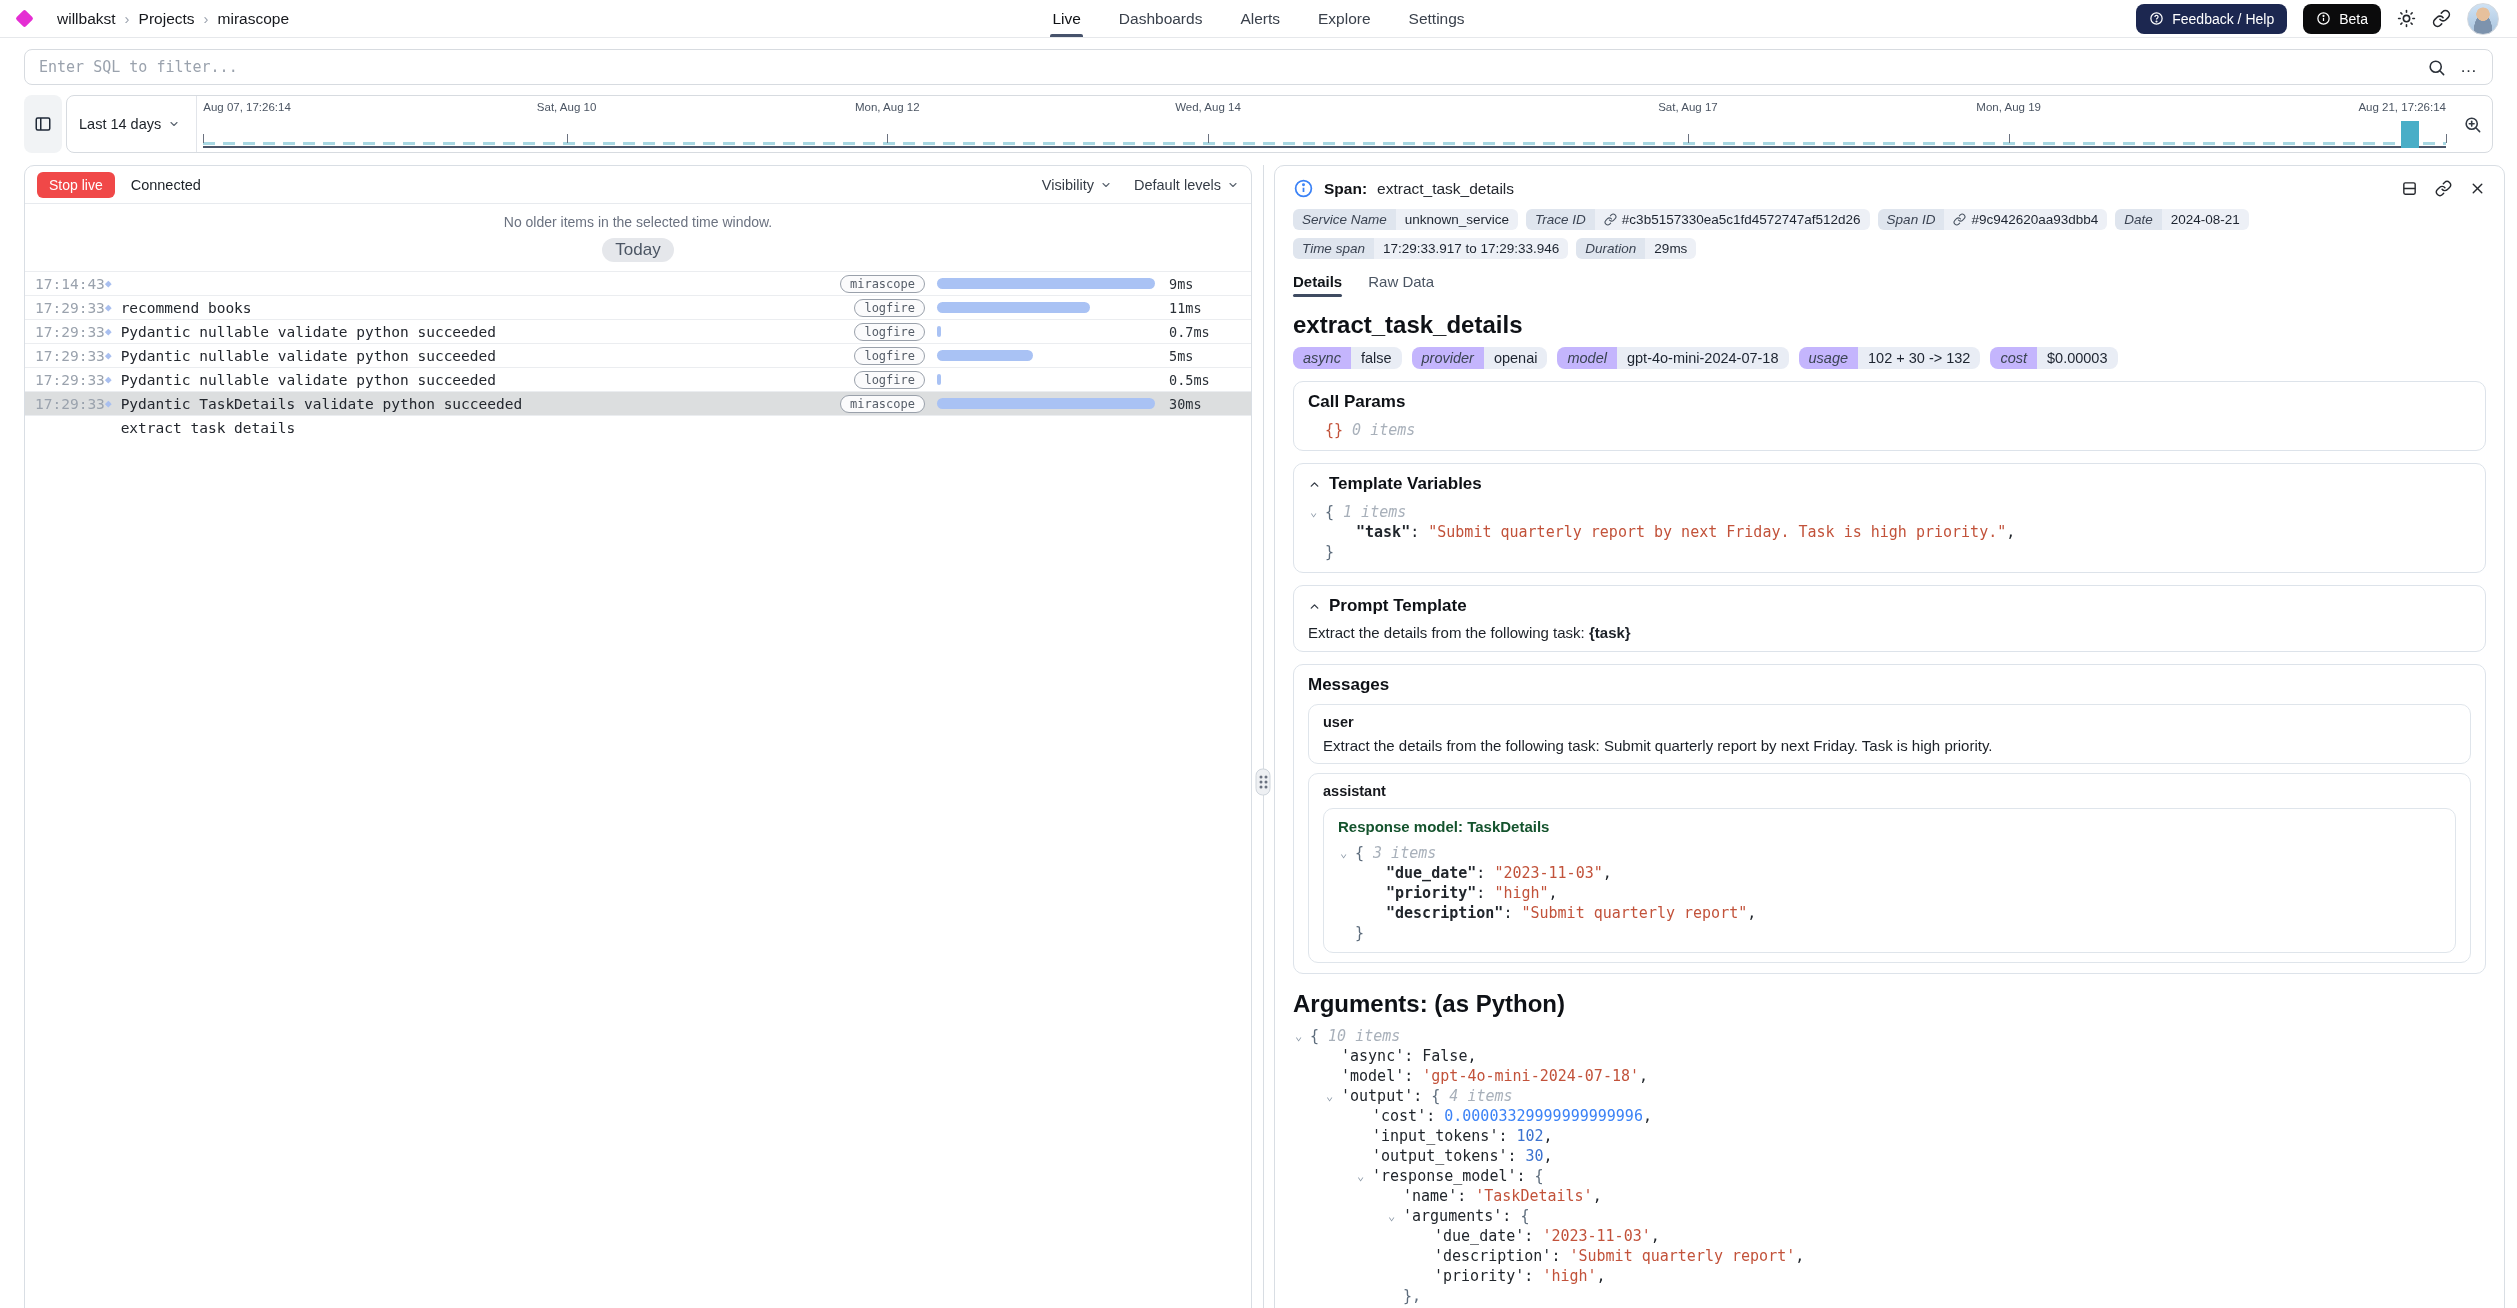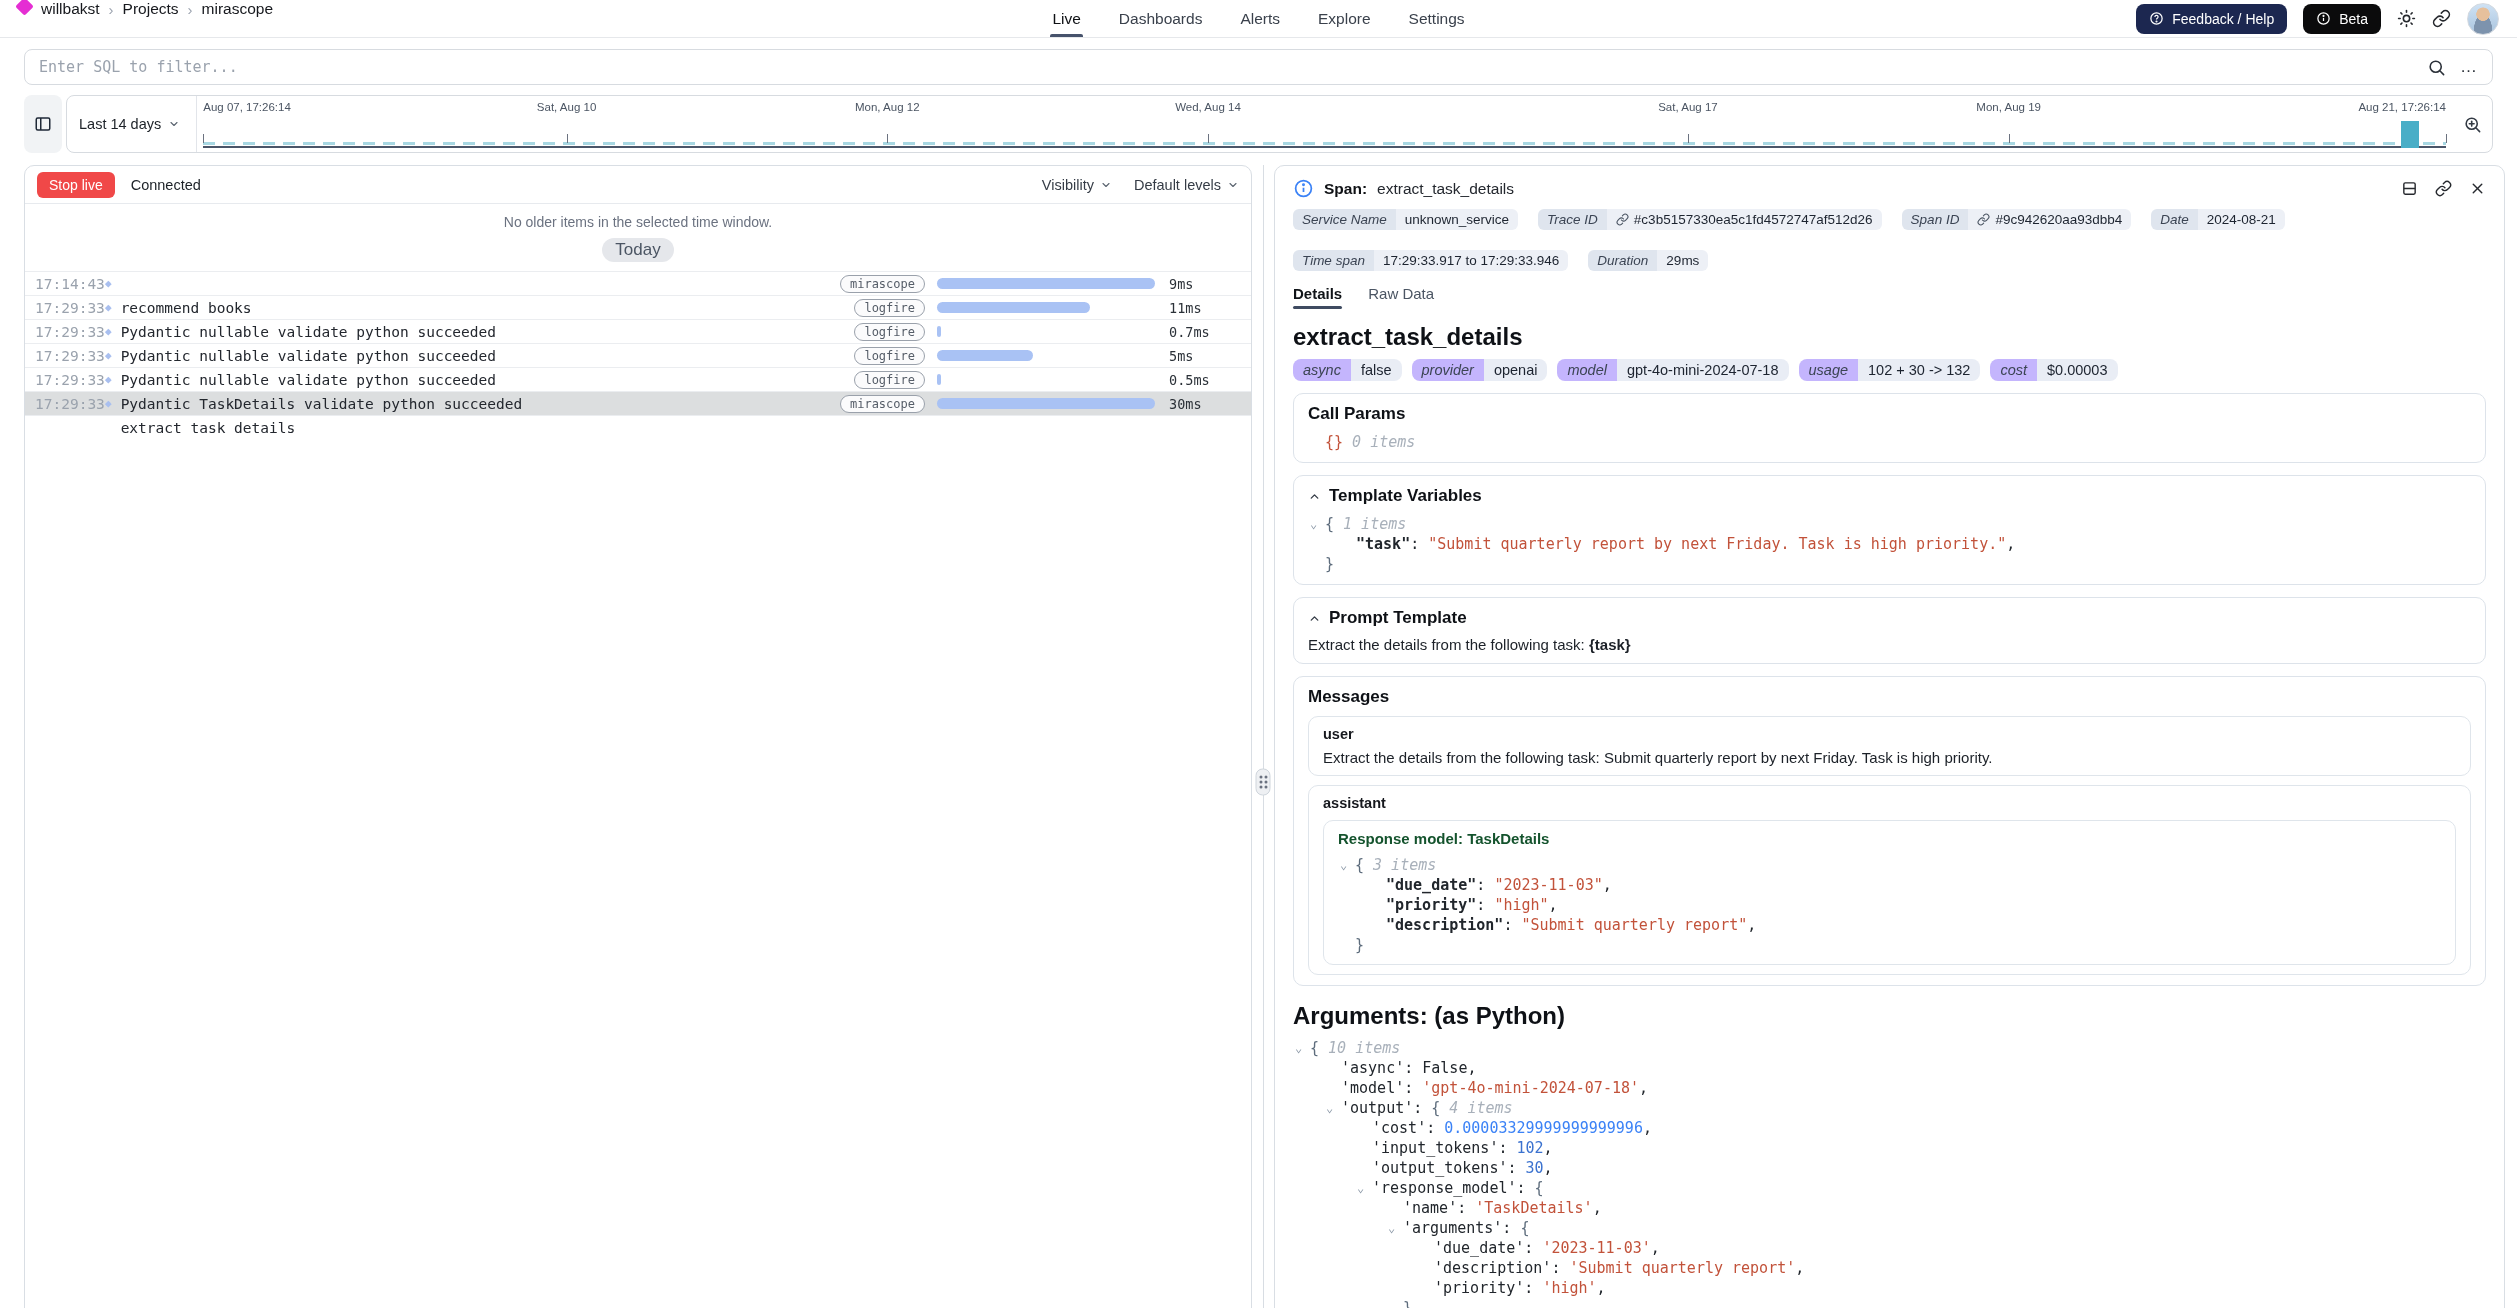--- a/index.html
+++ b/index.html
@@ -3,21 +3,21 @@
 <meta charset="utf-8">
 <style>
   * { box-sizing: border-box; margin: 0; padding: 0; }
   html,body { width:2517px; height:1308px; background:#fff; overflow:hidden;
     font-family:"Liberation Sans", sans-serif; color:#1f2430; }
   svg { display:block; }
 
   
   .topbar { height:38px; display:flex; align-items:stretch; padding:0 18px;
     border-bottom:1px solid #e6e8eb; }
-  .brand { flex:1; display:flex; align-items:flex-start; gap:10px; }
+  .brand { flex:1; display:flex; align-items:center; gap:26px; }
   .logo { width:13px; height:13px; background:#e52ed3; transform:rotate(45deg); border-radius:2px; }
   .crumbs { display:flex; align-items:center; gap:9px; font-size:15.5px; color:#16181d; }
   .crumb-sep { color:#9ca3af; font-size:15px; }
   .crumb { cursor:pointer; }
   .nav { display:flex; gap:38px; align-items:stretch; }
   .nav-item { display:flex; align-items:center; font-size:15.5px; color:#3a414c; position:relative; cursor:pointer; }
   .nav-item.active { color:#0f1115; }
   .nav-item.active::after { content:''; position:absolute; left:-2px; right:-2px; bottom:0; height:3px; background:#46526b; border-radius:2px 2px 0 0; }
   .actions { flex:1; display:flex; align-items:center; justify-content:flex-end; gap:16px; }
   .pill-btn { display:flex; align-items:center; gap:8px; border:none; cursor:pointer;
@@ -101,21 +101,21 @@
   .t-bar { height:11px; border-radius:6px; background:#a9c2f4; min-width:4px; }
   .t-dur { width:72px; margin-left:14px; font-size:13.5px; color:#2b3138; }
 
   
   .span-head { display:flex; align-items:center; gap:10px; }
   .info-ic { color:#3b82f6; } .info-ic svg { width:21px; height:21px; }
   .span-label { font-weight:bold; font-size:15.5px; color:#0f1115; }
   .span-name { font-size:15.5px; color:#23272e; }
   .head-icons { margin-left:auto; display:flex; gap:17px; color:#353c46; }
   .head-icons .icon-btn svg { width:17px; height:17px; }
-  .meta { display:flex; flex-wrap:wrap; gap:20px; margin-top:10px; }
+  .meta { display:flex; flex-wrap:wrap; gap:8px; margin-top:10px; }
   .badge { display:inline-flex; font-size:13.5px; border-radius:6px; overflow:hidden; }
   .badge .lbl { background:#dfe5ee; color:#3b4453; font-style:italic; padding:3px 9px; white-space:nowrap; }
   .badge .val { background:#edf0f6; color:#1d2430; padding:3px 9px; display:flex; align-items:center; gap:5px; white-space:nowrap; }
   .badge .val svg { width:13px; height:13px; color:#4b5563; }
   .tabs { display:flex; gap:26px; margin-top:14px; font-size:15px; }
   .tab { color:#4b5563; padding-bottom:7px; position:relative; cursor:pointer; }
   .tab.active { color:#101418; font-weight:600; }
   .tab.active::after { content:''; position:absolute; left:0; right:0; bottom:0; height:3px; background:#3f4b61; border-radius:2px; }
   .span-title { font-size:24px; font-weight:bold; color:#0e1116; margin-top:14px; }
   .attrs { display:flex; gap:10px; margin-top:8px; }

